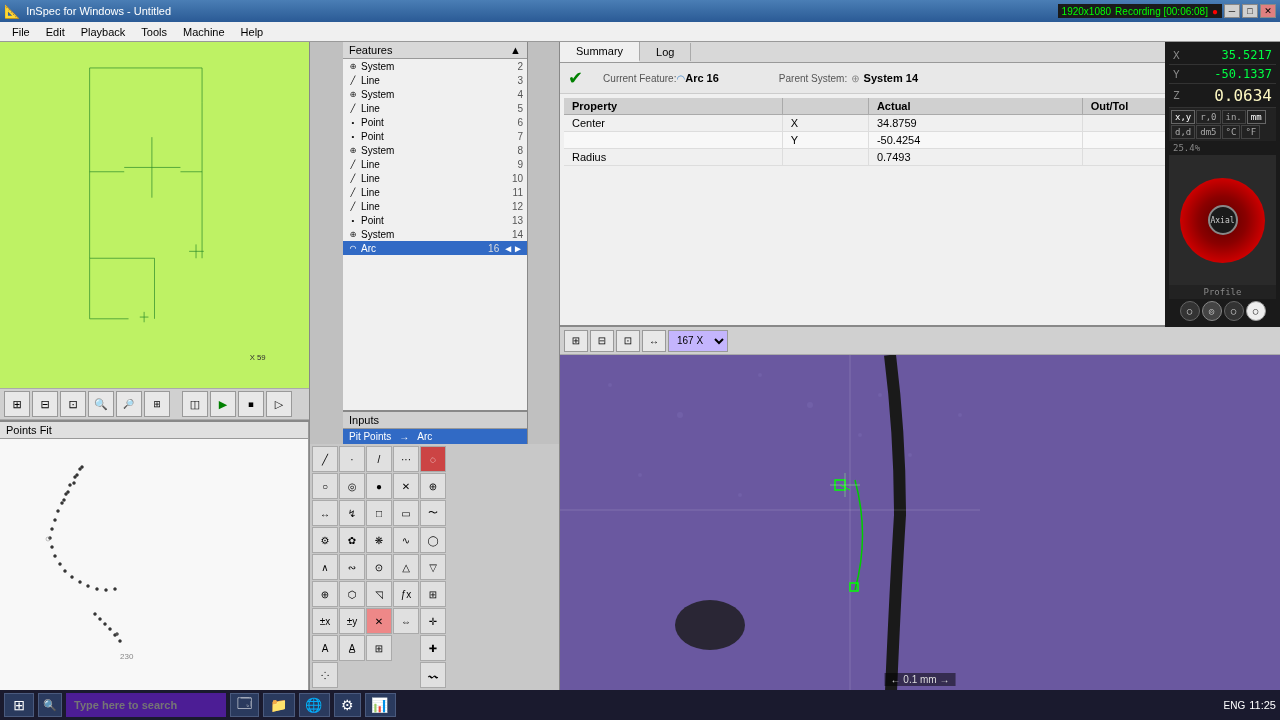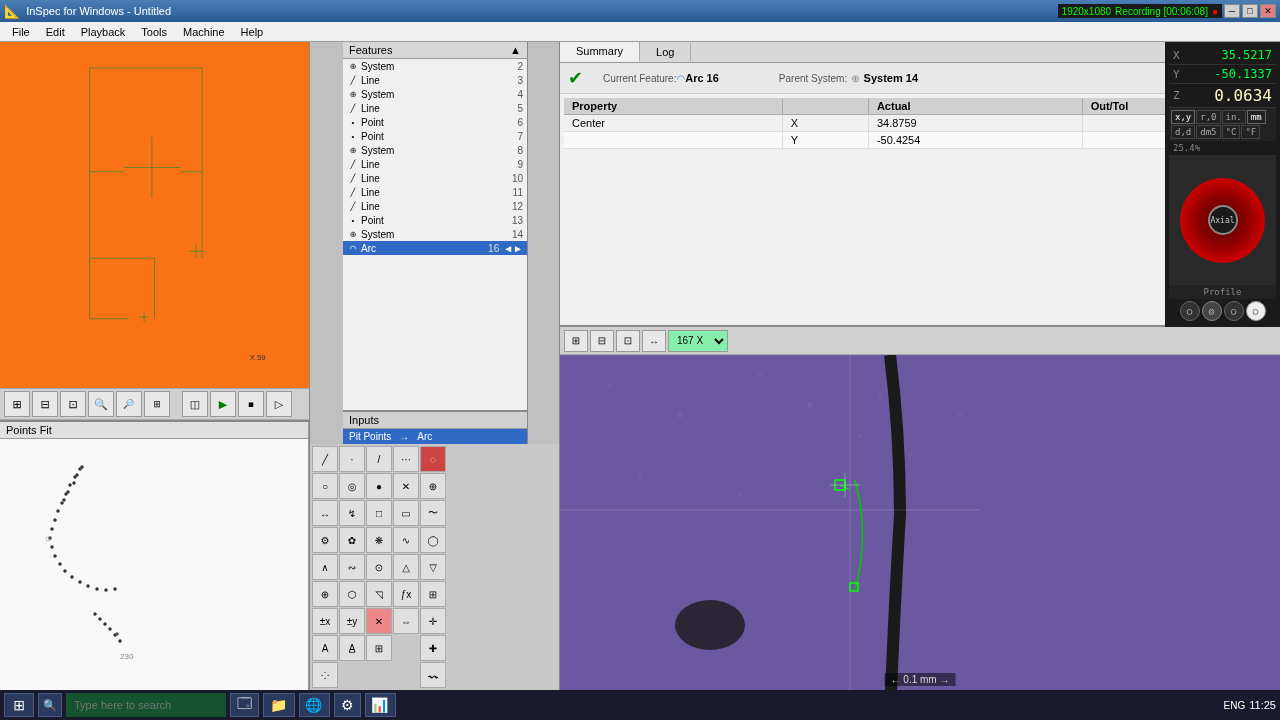--- a/index.html
+++ b/index.html
@@ -355,21 +355,21 @@
     }
     .h-tb-btn {
       width: 26px; height: 26px;
       background: #e8e8e8;
       border: 1px solid #999;
       display: flex; align-items: center; justify-content: center;
       font-size: 11px; cursor: pointer;
     }
     .h-dropdown {
       height: 22px;
-      background: #86efac;
+      background: #c4b5fd;
       border: 1px solid #999;
       font-size: 11px;
       padding: 0 4px;
       min-width: 60px;
     }
 
     
     #taskbar {
       height: 30px;
       background: #1a1a2e;
@@ -431,21 +431,21 @@
   <span class="menu-item">Playback</span>
   <span class="menu-item">Tools</span>
   <span class="menu-item">Machine</span>
   <span class="menu-item">Help</span>
 </div>
 
 <div id="main" style="height: 648px; display:flex; position:relative;">
 
   <div id="cad-panel" style="width:310px; display:flex; flex-direction:column; border-right:1px solid #888; background:white;">
 
-    <div id="cad-viewport" style="flex:1; position:relative; overflow:hidden; background:#f97316;">
+    <div id="cad-viewport" style="flex:1; position:relative; overflow:hidden; background:#bef264;">
       <svg class="cad-svg" viewBox="0 0 310 400">
 
         <g stroke="#2a8a2a" stroke-width="0.8" fill="none">
 
           <line x1="80" y1="30" x2="210" y2="30"></line>
           <line x1="80" y1="30" x2="80" y2="250"></line>
           <line x1="210" y1="30" x2="210" y2="70"></line>
           <line x1="80" y1="250" x2="155" y2="250"></line>
 
           <line x1="210" y1="70" x2="210" y2="250"></line>
@@ -737,20 +737,26 @@
                 <td>X</td>
                 <td>34.8759</td>
                 <td></td>
               </tr>
               <tr>
                 <td></td>
                 <td>Y</td>
                 <td>-50.4254</td>
                 <td></td>
               </tr>
+              <tr>
+                <td>Radius</td>
+                <td></td>
+                <td>0.7493</td>
+                <td></td>
+              </tr>
             </tbody>
           </table>
         </div>
       </div>
 
       <div id="coords-panel" style="width:115px; background:#1a1a1a; display:flex; flex-direction:column;">
         <div class="coord-row">
           <span class="coord-label" style="color:#888; width:14px; font-size:11px;">X</span>
           <span class="coord-value" style="color:#00ff44; font-size:12px; font-family:monospace; text-align:right; flex:1;">35.5217</span>
         </div>
@@ -844,21 +850,21 @@
       <div style="position:absolute; bottom:4px; left:50%; transform:translateX(-50%); color:#ddd; font-size:10px; background:rgba(0,0,0,0.5); padding:1px 6px;">
         <span>← 0.1 mm →</span>
       </div>
     </div>
   </div>
 </div>
 
 <div id="taskbar" style="height:30px; background:#1a1a2e; display:flex; align-items:center; padding:0 4px; gap:4px; position:absolute; bottom:0; left:0; right:0;">
   <button style="height:24px; width:30px; background:#2a3a5e; border:1px solid #4a5a7e; color:white; font-size:14px; display:flex; align-items:center; justify-content:center; cursor:pointer;">⊞</button>
   <button style="height:24px; width:24px; background:#2a3a5e; border:1px solid #4a5a7e; color:white; font-size:11px; display:flex; align-items:center; justify-content:center; cursor:pointer;">🔍</button>
-  <input type="text" style="background: #14532d; border: none; color: rgb(204, 204, 204); height: 24px; padding: 0px 8px; font-size: 11px; width: 160px;" placeholder="Type here to search">
+  <input type="text" style="background: #4c1d95; border: none; color: rgb(204, 204, 204); height: 24px; padding: 0px 8px; font-size: 11px; width: 160px; font-weight: bold;" placeholder="Type here to search">
 
   <button class="taskbar-btn" style="height:24px; padding:0 6px; background:#2a3a5e; border:1px solid #4a5a7e; color:white; font-size:14px; cursor:pointer;">🗔</button>
   <button class="taskbar-btn" style="height:24px; padding:0 6px; background:#2a3a5e; border:1px solid #4a5a7e; color:white; font-size:14px; cursor:pointer;">📁</button>
   <button class="taskbar-btn" style="height:24px; padding:0 6px; background:#2a3a5e; border:1px solid #4a5a7e; color:white; font-size:14px; cursor:pointer;">🌐</button>
   <button class="taskbar-btn" style="height:24px; padding:0 6px; background:#2a3a5e; border:1px solid #4a5a7e; color:white; font-size:14px; cursor:pointer;">⚙</button>
   <button class="taskbar-btn" style="height:24px; padding:0 6px; background:#2a3a5e; border:1px solid #4a5a7e; color:white; font-size:14px; cursor:pointer;">📊</button>
   <div id="sys-tray" style="margin-left:auto; display:flex; align-items:center; gap:4px; color:white; font-size:10px;">
     <span>ENG</span>
     <span style="font-size:11px;">11:25</span>
   </div>

